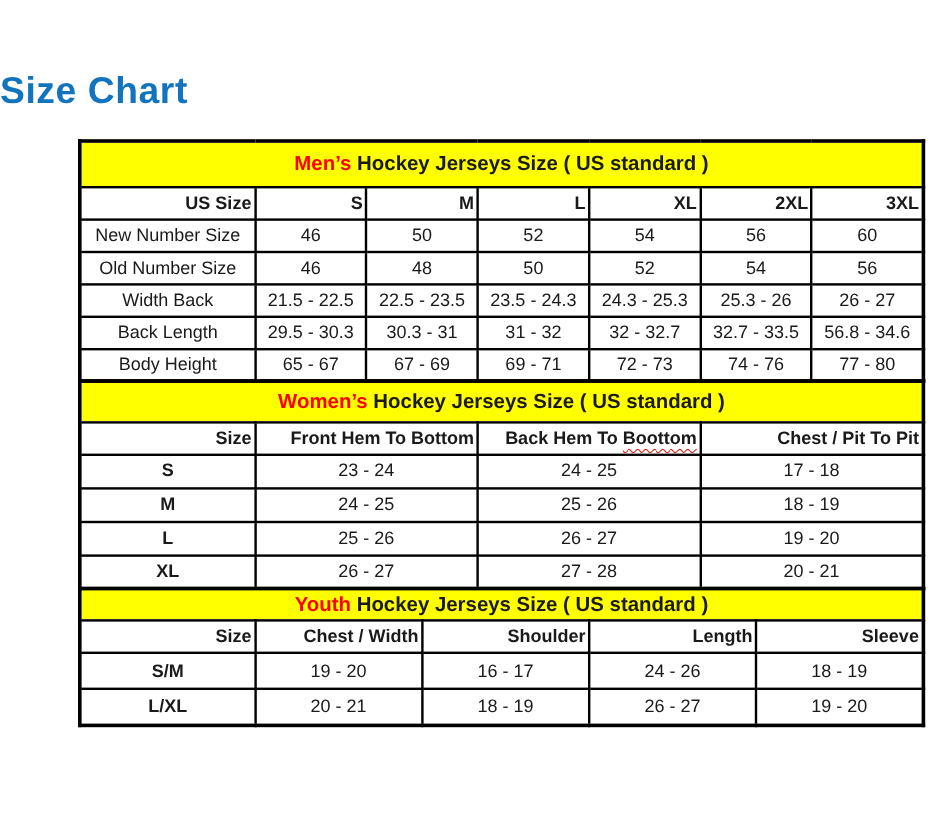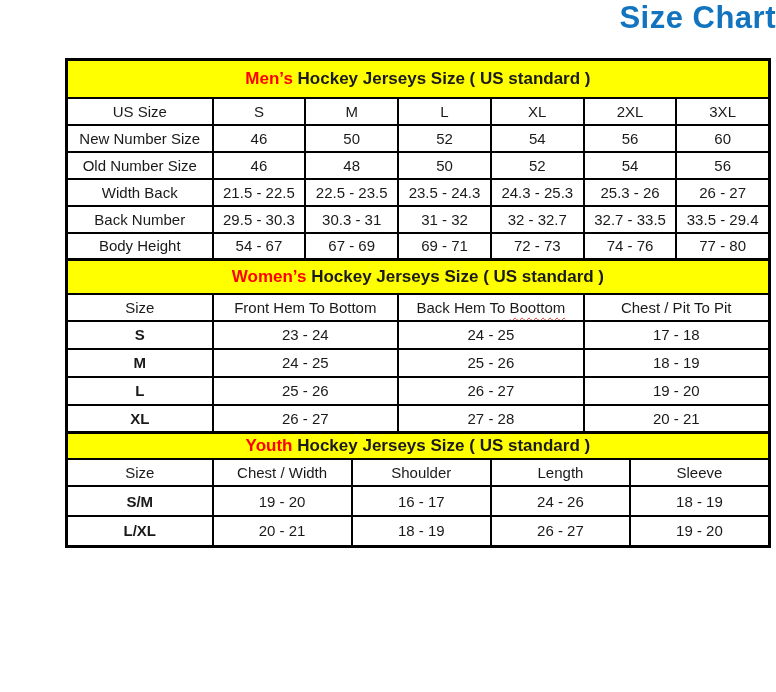--- a/index.html
+++ b/index.html
@@ -12,21 +12,22 @@
   }
   * { margin: 0; padding: 0; box-sizing: border-box; }
   html, body {
     width: 776px; height: 692px;
     background: #ffffff;
     overflow: hidden;
     font-family: "Liberation Sans", "DejaVu Sans", sans-serif;
     color: var(--text-black, #1A1A1A);
   }
   .page-title {
-    text-align: right;
+    padding-top: 58px;
+    text-align: left;
     font-size: 31px;
     font-weight: bold;
     letter-spacing: 0.5px;
     color: var(--title-blue, #1274BE);
   }
   .chart-wrap {
     margin: 22px auto 0 37px;
     width: 703px;
     padding-left: 28px;
   }
@@ -39,21 +40,21 @@
   table + table { margin-top: -3px; }
   th, td {
     border: 2px solid var(--border-black, #000);
     text-align: center;
     vertical-align: middle;
     font-size: 15px;
     padding: 2px 2px;
     overflow: hidden;
     white-space: nowrap;
   }
-  thead th { height: 27px; font-weight: normal; }
+  thead th { height: 27px; font-weight: bold; text-align: right; }
   tbody td { height: 27px; font-weight: normal; }
   td.band {
     height: 38px;
     background: var(--band-bg, #FFFF00);
     font-size: 17px;
     font-weight: bold;
   }
   .womens td.band { height: 34px; }
   .youth  td.band { height: 20px; }
   .band .band-highlight { color: var(--highlight-red, #FF0000); }
@@ -130,31 +131,31 @@
         <tr>
           <td>Width Back</td>
           <td>21.5 - 22.5</td>
           <td>22.5 - 23.5</td>
           <td>23.5 - 24.3</td>
           <td>24.3 - 25.3</td>
           <td>25.3 - 26</td>
           <td>26 - 27</td>
         </tr>
         <tr>
-          <td>Back Number</td>
+          <td>Back Length</td>
           <td>29.5 - 30.3</td>
           <td>30.3 - 31</td>
           <td>31 - 32</td>
           <td>32 - 32.7</td>
           <td>32.7 - 33.5</td>
-          <td>33.5 - 29.4</td>
+          <td>56.8 - 34.6</td>
         </tr>
         <tr>
           <td>Body Height</td>
-          <td>54 - 67</td>
+          <td>65 - 67</td>
           <td>67 - 69</td>
           <td>69 - 71</td>
           <td>72 - 73</td>
           <td>74 - 76</td>
           <td>77 - 80</td>
         </tr>
       </tbody>
   </table>
 
   <table class="womens">

